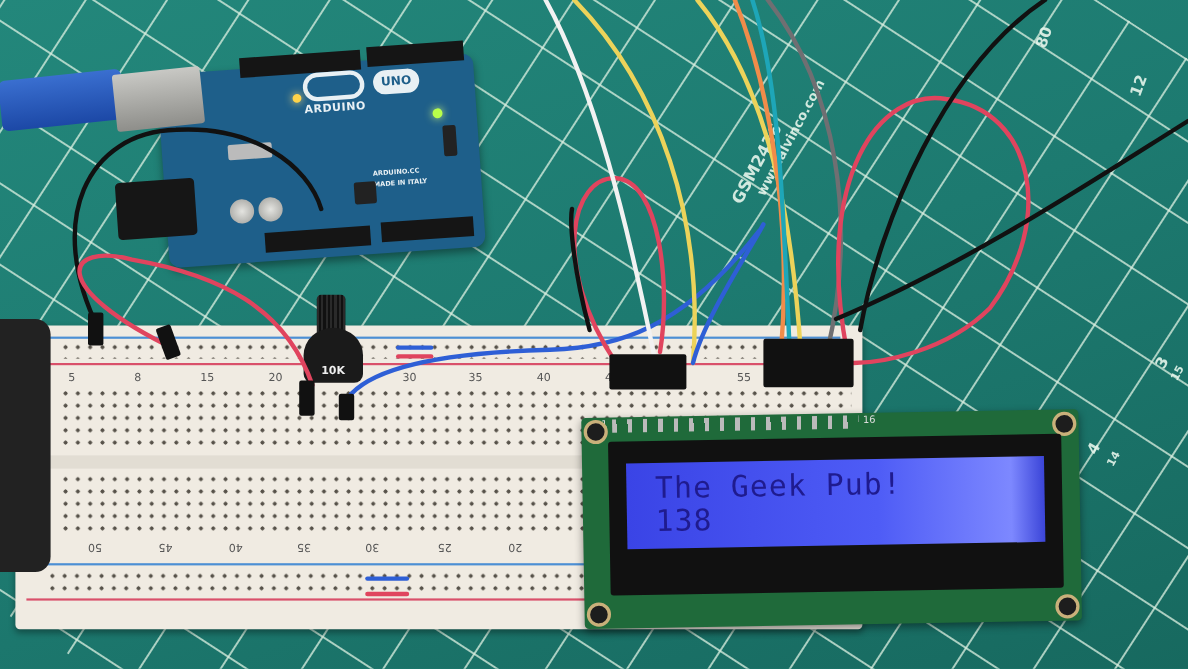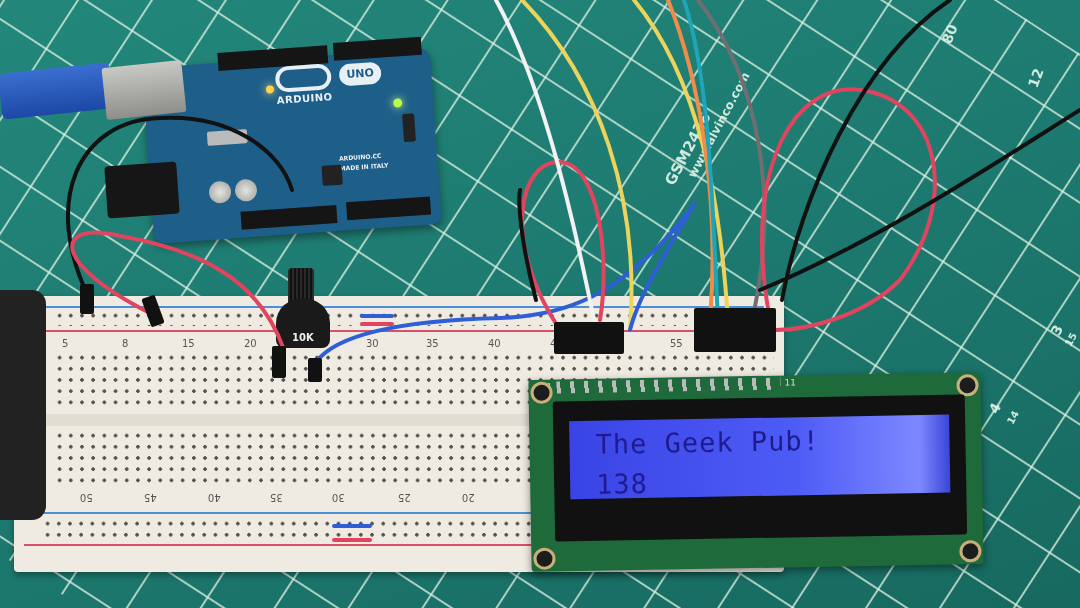--- a/index.html
+++ b/index.html
@@ -156,25 +156,25 @@
   <div class="dupont" style="left:272px;top:346px;width:14px;height:32px;"></div>
   <div class="dupont" style="left:308px;top:358px;width:14px;height:24px;"></div>
   <div class="dupont" style="left:554px;top:322px;width:70px;height:32px;"></div>
   <div class="dupont" style="left:694px;top:308px;width:82px;height:44px;"></div>
 
   <div class="dupont" style="left:0;top:290px;width:46px;height:230px;background:#222;border-radius:0 14px 14px 0;"></div>
 
   <div class="lcd-pcb">
     <div class="pin-row"></div>
     <div class="pin-label" style="left:18px;top:2px;">1</div>
-    <div class="pin-label" style="left:256px;top:2px;">11</div>
+    <div class="pin-label" style="left:256px;top:2px;">16</div>
     <div class="mount-hole" style="left:2px;top:2px;"></div>
     <div class="mount-hole" style="right:2px;top:2px;"></div>
     <div class="mount-hole" style="left:2px;bottom:2px;"></div>
     <div class="mount-hole" style="right:2px;bottom:2px;"></div>
     <div class="lcd-bezel">
       <div class="lcd-screen">
         <div class="lcd-line" style="top:8px;">The Geek Pub!</div>
-        <div class="lcd-line" style="top:48px;">138</div>
+        <div class="lcd-line" style="top:38px;">138</div>
       </div>
     </div>
   </div>
 </div>
 
 </body></html>

